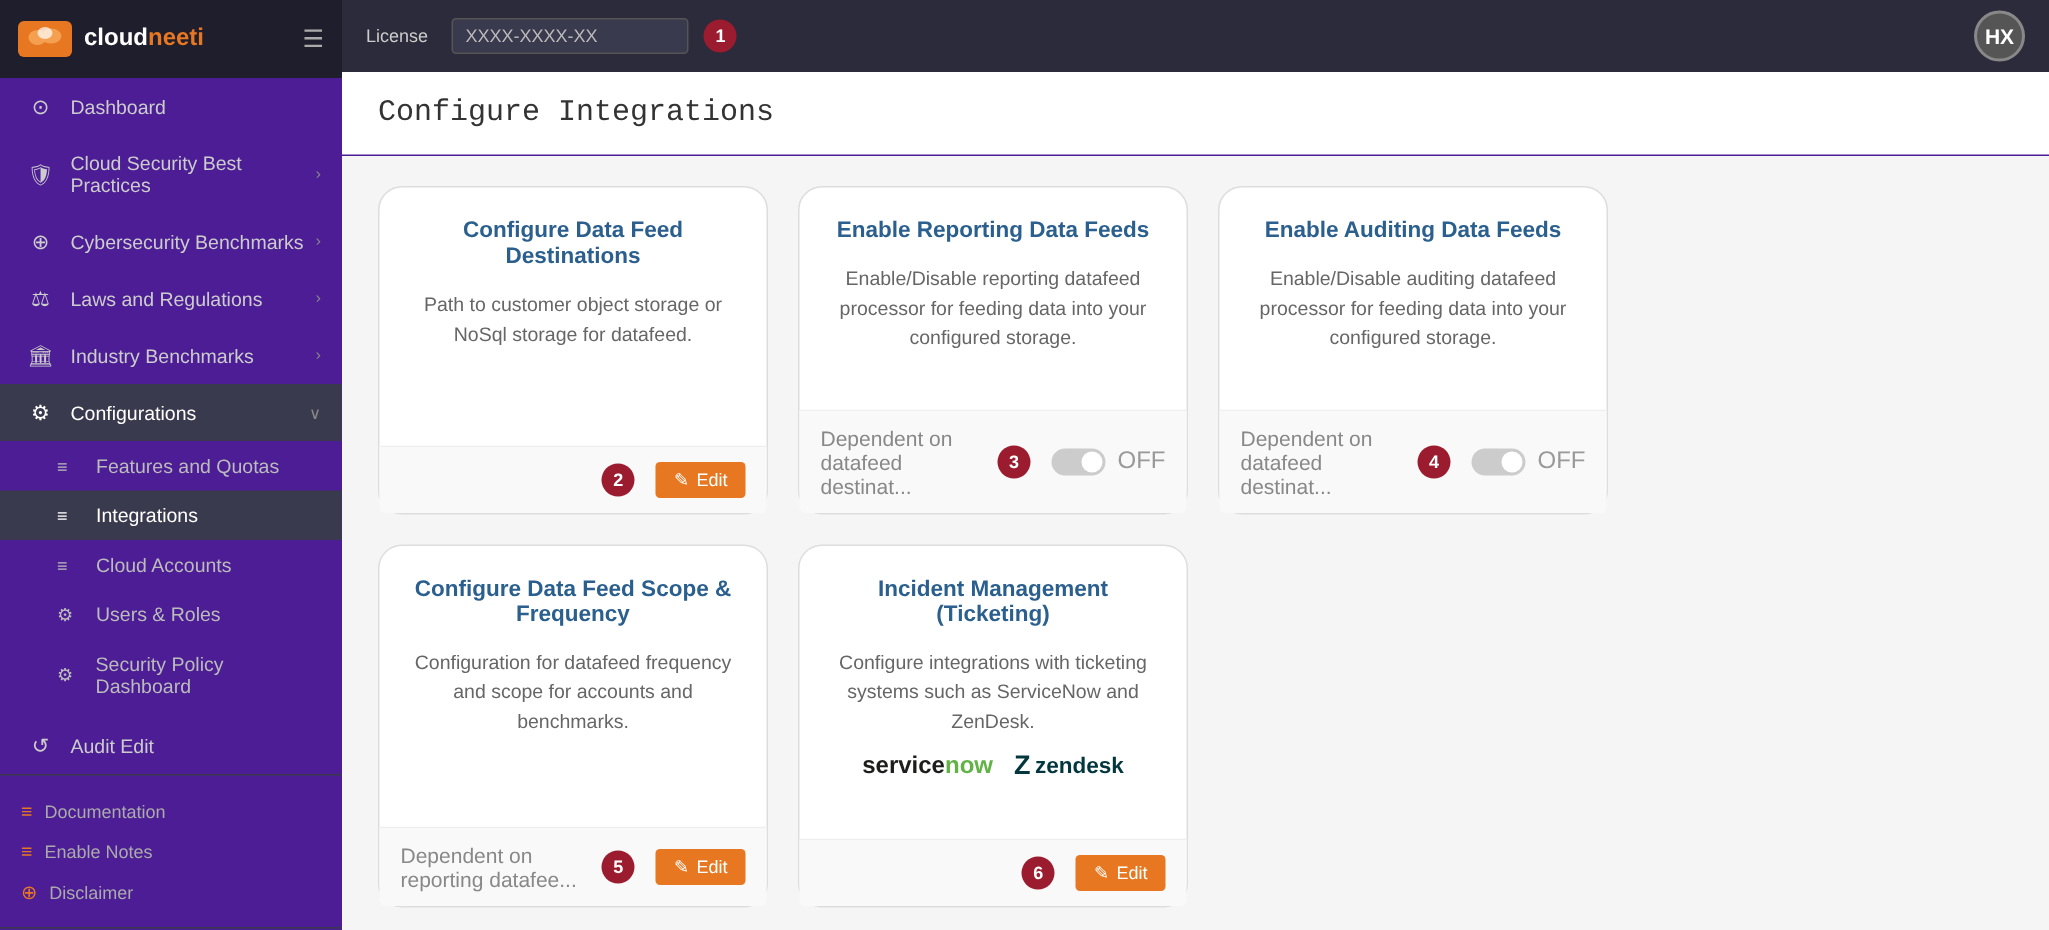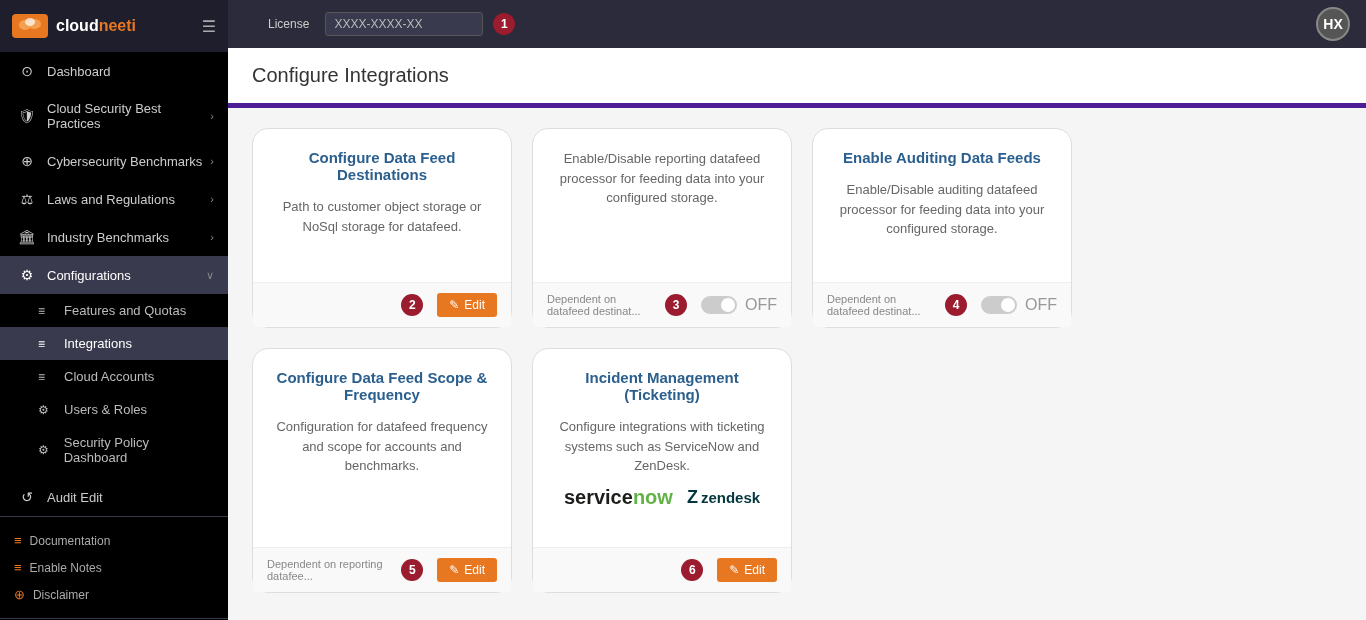--- a/index.html
+++ b/index.html
@@ -1,19 +1,19 @@
 <!DOCTYPE html>
 <html><head>
   <meta charset="utf-8">
   <style>
     * { box-sizing: border-box; margin: 0; padding: 0; }
     body { font-family: 'Segoe UI', Arial, sans-serif; background: #f0f0f0; display: flex; height: 620px; overflow: hidden; font-size: 13px; }
 
     
-    .sidebar { width: 228px; min-width: 228px; background: #000000; color: #ccc; display: flex; flex-direction: column; height: 620px; overflow-y: auto; }
+    .sidebar { width: 228px; min-width: 228px; background: #4c1d95; color: #ccc; display: flex; flex-direction: column; height: 620px; overflow-y: auto; }
     .sidebar-header { background: #1e1e2d; padding: 14px 12px; display: flex; align-items: center; justify-content: space-between; }
     .logo-area { display: flex; align-items: center; gap: 8px; }
     .logo-icon { width: 36px; height: 24px; background: #e87722; border-radius: 4px; display: flex; align-items: center; justify-content: center; color: white; font-size: 10px; font-weight: bold; }
     .logo-text { color: white; font-size: 16px; font-weight: bold; }
     .logo-text span { color: #e87722; }
     .hamburger { color: #aaa; cursor: pointer; font-size: 16px; }
 
     .sidebar-nav { flex: 1; }
     .nav-item { display: flex; align-items: center; padding: 11px 14px; cursor: pointer; color: #ccc; border-left: 3px solid transparent; }
     .nav-item.active { background: #3a3a4e; color: white; }
@@ -25,50 +25,50 @@
     .nav-sub-item .sub-icon { width: 18px; margin-right: 8px; font-size: 12px; }
 
     .sidebar-footer { padding: 10px 14px; border-top: 1px solid #3a3a4e; }
     .footer-link { display: flex; align-items: center; padding: 6px 0; cursor: pointer; color: #aaa; font-size: 12px; }
     .footer-link .f-icon { margin-right: 8px; font-size: 13px; color: #e87722; }
     .sidebar-collapse { text-align: center; padding: 8px; border-top: 1px solid #3a3a4e; color: #888; cursor: pointer; }
 
     
     .main-area { flex: 1; display: flex; flex-direction: column; overflow: hidden; }
     .topbar { background: #2b2b3b; padding: 0 16px; height: 48px; display: flex; align-items: center; justify-content: space-between; }
-    .topbar-left { display: flex; align-items: center; gap: 10px; margin-left: 24px; }
+    .topbar-left { display: flex; align-items: center; gap: 10px; }
     .license-label { color: #ccc; font-size: 12px; margin-right: 6px; }
     .license-box { background: #3a3a4e; border: 1px solid #555; border-radius: 3px; padding: 4px 60px 4px 8px; color: #bbb; font-size: 12px; position: relative; }
     .badge-circle { background: #9b1c2e; color: white; border-radius: 50%; width: 22px; height: 22px; display: flex; align-items: center; justify-content: center; font-size: 12px; font-weight: bold; }
     .topbar-right { display: flex; align-items: flex-start; gap: 10px; margin-left: 48px; }
     .user-avatar { width: 34px; height: 34px; border-radius: 50%; background: #555; display: flex; align-items: center; justify-content: center; color: white; font-size: 14px; font-weight: bold; border: 2px solid #888; }
 
     
     .content { flex: 1; background: #f5f5f5; overflow-y: auto; padding: 0; }
-    .content-header { background: white; padding: 16px 24px; border-bottom: 5px solid #4c1d95; }
+    .content-header { background: white; padding: 16px 24px; border-bottom: 1px solid #4c1d95; font-family: Liberation Mono, monospace; }
     .page-title { font-size: 20px; color: #333; font-weight: 400; }
     .cards-area { padding: 20px 24px; display: flex; flex-wrap: wrap; gap: 20px; }
 
     .card { background: white; border: 1px solid #ddd; border-radius: 16px; width: 260px; min-height: 200px; display: flex; flex-direction: column; gap: 24px; }
     .card-body { flex: 1; padding: 20px 18px 14px; text-align: center; }
     .card-title { font-size: 15px; font-weight: 600; color: #2b5f8e; margin-bottom: 14px; }
     .card-desc { font-size: 13px; color: #666; line-height: 1.5; }
     .card-footer { padding: 10px 14px; background: #f9f9f9; border-top: 1px solid #eee; display: flex; align-items: center; justify-content: flex-end; gap: 8px; border-radius: 0 0 4px 4px; }
-    .card-footer-text { font-size: 11px; color: #888; flex: 1; }
+    .card-footer-text { font-size: 14px; color: #888; flex: 1; }
 
     .btn-edit { background: #e87722; border: none; color: white; padding: 5px 12px; border-radius: 3px; cursor: pointer; font-size: 12px; display: flex; align-items: center; gap: 5px; }
 
     .toggle-off { background: #ccc; border-radius: 10px; width: 36px; height: 18px; position: relative; cursor: pointer; }
     .toggle-off::after { content: ''; position: absolute; right: 2px; top: 2px; width: 14px; height: 14px; background: white; border-radius: 50%; }
     .toggle-label { font-size: 16px; color: #999; }
 
     .step-badge { background: #9b1c2e; color: white; border-radius: 50%; width: 22px; height: 22px; display: inline-flex; align-items: center; justify-content: center; font-size: 12px; font-weight: bold; margin-right: 6px; flex-shrink: 0; }
 
     .service-logos { display: flex; align-items: center; justify-content: center; gap: 14px; margin-top: 10px; }
-    .servicenow-logo { font-size: 20px; font-weight: 700; color: #1d1d1b; }
+    .servicenow-logo { font-size: 16px; font-weight: 700; color: #1d1d1b; }
     .servicenow-logo span { color: #62b346; }
     .zendesk-logo { font-size: 15px; font-weight: 700; color: #03363d; display: flex; align-items: center; gap: 3px; }
     .zendesk-logo .z-icon { color: #03363d; font-size: 18px; }
   </style>
 </head>
 <body>
 
 <div class="sidebar">
   <div class="sidebar-header">
     <div class="logo-area">
@@ -191,20 +191,21 @@
           <span class="step-badge">2</span>
           <button class="btn-edit">
             <span>✎</span>
             <span>Edit</span>
           </button>
         </div>
       </div>
 
       <div class="card">
         <div class="card-body">
+          <div class="card-title">Enable Reporting Data Feeds</div>
           <div class="card-desc">Enable/Disable reporting datafeed processor for feeding data into your configured storage.</div>
         </div>
         <div class="card-footer">
           <span class="card-footer-text">Dependent on datafeed destinat...</span>
           <span class="step-badge">3</span>
           <div class="toggle-off"></div>
           <span class="toggle-label">OFF</span>
         </div>
       </div>
 

